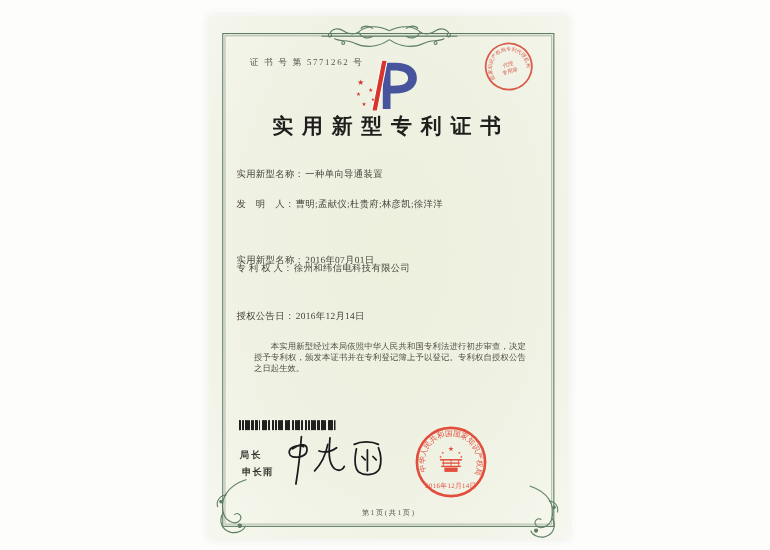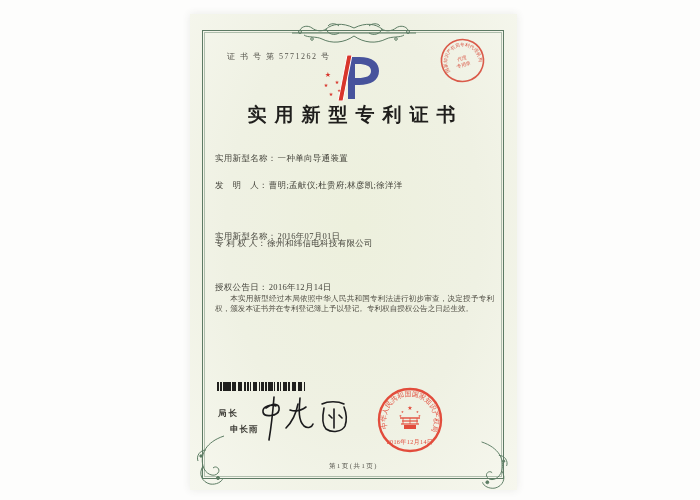--- a/index.html
+++ b/index.html
@@ -33,30 +33,30 @@
     box-sizing:border-box;color:#1f1e1c;
   }
   .field{
     position:absolute;left:25px;font-size:8.5px;color:#45443c;letter-spacing:.3px;white-space:nowrap;
   }
   .field .lbl{margin-right:1px;}
   .body-text{
     position:absolute;left:25px;top:280px;width:279px;
     font-size:7.6px;line-height:10.2px;color:#514f45;text-align:justify;
   }
-  .body-text p{margin:0;text-indent:2em;}
+  .body-text p{margin:16px;text-indent:2em;}
   .barcode{
     position:absolute;left:27px;top:368px;width:88px;height:9px;
     background-image:
       repeating-linear-gradient(90deg,#20201e 0 1.5px,transparent 1.5px 3px),
       repeating-linear-gradient(90deg,#20201e 0 1px,transparent 1px 5.5px),
       repeating-linear-gradient(90deg,#20201e 0 2px,transparent 2px 7.5px);
   }
   .director-title{position:absolute;left:28px;top:394px;font-size:8.5px;font-weight:600;color:#3a3933;letter-spacing:2px;}
-  .director-name{position:absolute;left:40px;top:410px;font-size:8.5px;font-weight:600;color:#3a3933;letter-spacing:1px;text-align:right;}
+  .director-name{position:absolute;left:30px;top:410px;font-size:8.5px;font-weight:600;color:#3a3933;letter-spacing:1px;text-align:right;}
   .signature{position:absolute;left:60px;top:380px;}
   .official-seal{position:absolute;left:186px;top:372px;}
   .agency-seal{position:absolute;left:249px;top:23px;transform:rotate(-15deg);}
   .page-footer{
     position:absolute;left:0;top:448px;width:100%;text-align:center;
     font-size:6.5px;letter-spacing:1.5px;color:#55544c;
   }
   svg text{font-family:"DejaVu Sans","Liberation Sans",sans-serif;}
   svg .seal-txt{font-family:"Liberation Serif","DejaVu Serif",serif;}
 </style>

